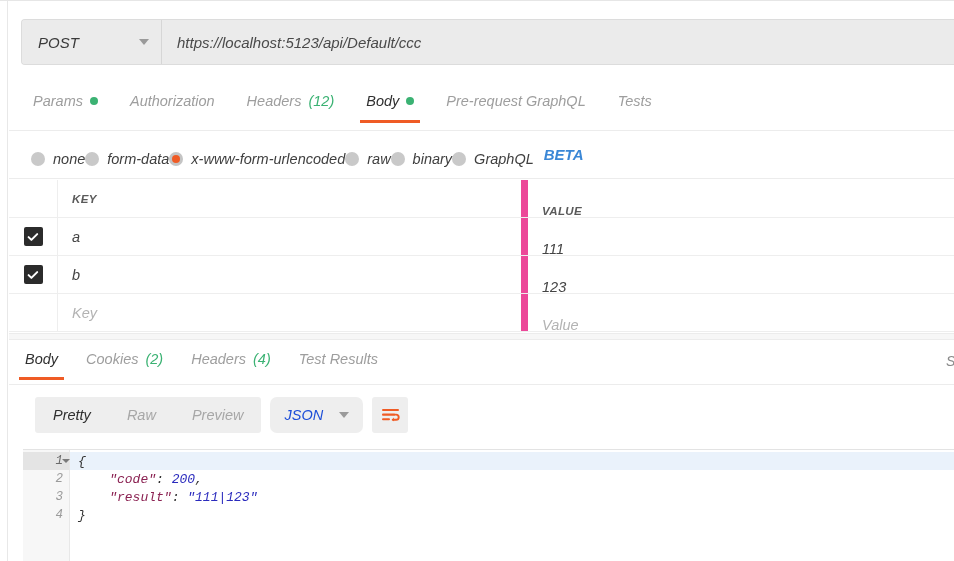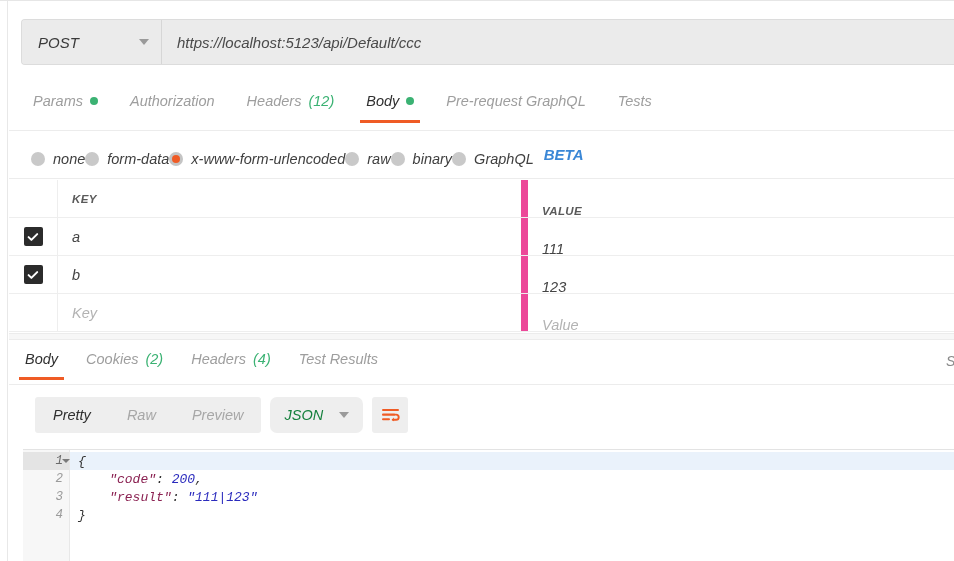--- a/index.html
+++ b/index.html
@@ -118,21 +118,21 @@
     width: 8px; overflow: hidden; white-space: nowrap;
   }
 
   
   .restoolbar { position: absolute; left: 26px; top: 396px; display: flex; align-items: center; gap: 9px; }
   .seg { display: flex; background: #eeeeee; border-radius: 3px; overflow: hidden; height: 36px; }
   .seg > div { display: flex; align-items: center; padding: 0 18px; font-size: 14.5px; color: #a7a7a7; cursor: pointer; }
   .seg > div.active { color: #2f2f2f; }
   .fmt {
     display: flex; align-items: center; gap: 16px; height: 36px; padding: 8px 14px;
-    background: #eeeeee; border-radius: 7px; font-size: 14.5px; color: #15803d; cursor: pointer;
+    background: #eeeeee; border-radius: 7px; font-size: 14.5px; color: #1d4ed8; cursor: pointer;
   }
   .wrapbtn {
     width: 36px; height: 36px; background: #eeeeee; border-radius: 3px;
     display: flex; align-items: center; justify-content: center; cursor: pointer;
   }
 
   
   .code {
     position: absolute; left: 14px; top: 448px; right: 0; bottom: 0;
     border-top: 1px solid #e3e3e3; background: #ffffff; display: flex;

